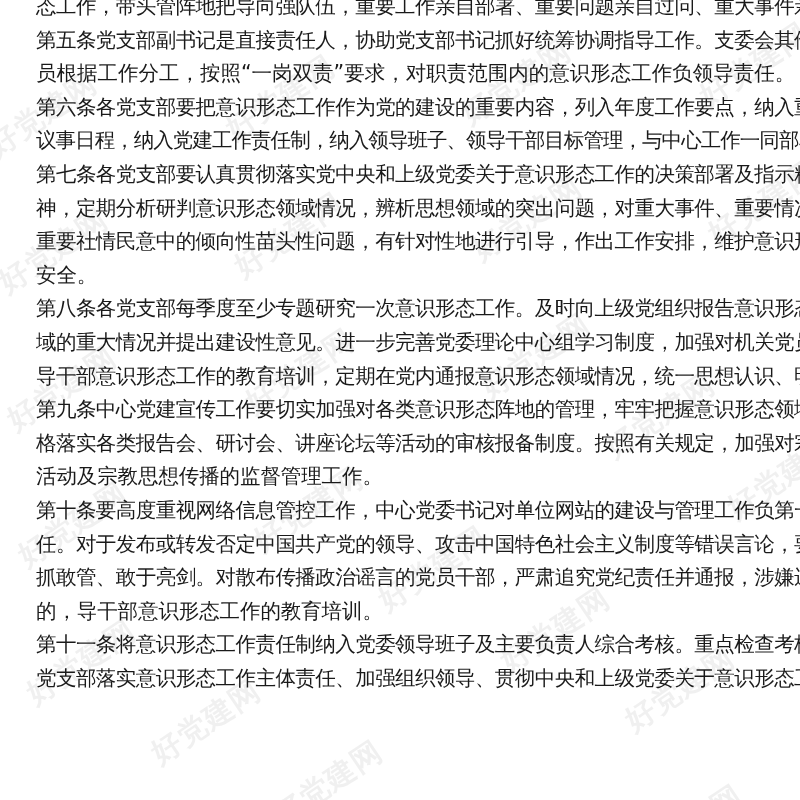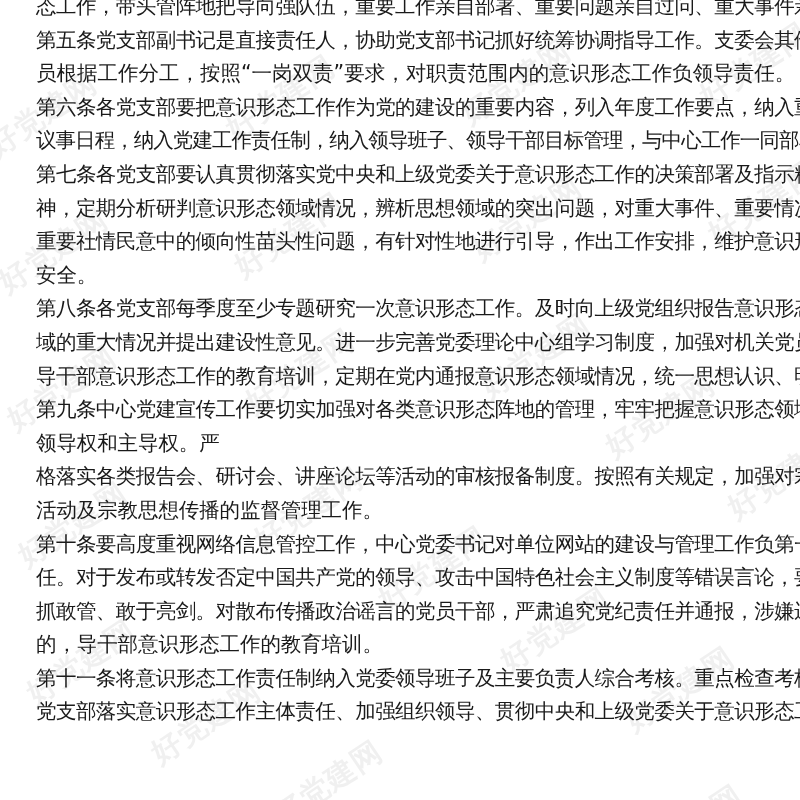--- a/index.html
+++ b/index.html
@@ -183,21 +183,20 @@
       <div class="doc-line tight">第六条各党支部要把意识形态工作作为党的建设的重要内容，列入年度工作要点，纳入重要</div>
       <div class="doc-line tighter">议事日程，纳入党建工作责任制，纳入领导班子、领导干部目标管理，与中心工作一同部署、</div>
       <div class="doc-line tight">第七条各党支部要认真贯彻落实党中央和上级党委关于意识形态工作的决策部署及指示精</div>
       <div class="doc-line tight">神，定期分析研判意识形态领域情况，辨析思想领域的突出问题，对重大事件、重要情况、</div>
       <div class="doc-line tight">重要社情民意中的倾向性苗头性问题，有针对性地进行引导，作出工作安排，维护意识形态</div>
       <div class="doc-line">安全。</div>
       <div class="doc-line tight">第八条各党支部每季度至少专题研究一次意识形态工作。及时向上级党组织报告意识形态领</div>
       <div class="doc-line tight">域的重大情况并提出建设性意见。进一步完善党委理论中心组学习制度，加强对机关党员领</div>
       <div class="doc-line tight">导干部意识形态工作的教育培训，定期在党内通报意识形态领域情况，统一思想认识、明确</div>
       <div class="doc-line tight">第九条中心党建宣传工作要切实加强对各类意识形态阵地的管理，牢牢把握意识形态领域的</div>
-      <div class="doc-line">领导权和主导权。严</div>
       <div class="doc-line tight">格落实各类报告会、研讨会、讲座论坛等活动的审核报备制度。按照有关规定，加强对宗教</div>
       <div class="doc-line">活动及宗教思想传播的监督管理工作。</div>
       <div class="doc-line tight">第十条要高度重视网络信息管控工作，中心党委书记对单位网站的建设与管理工作负第一责</div>
       <div class="doc-line tight">任。对于发布或转发否定中国共产党的领导、攻击中国特色社会主义制度等错误言论，要敢</div>
       <div class="doc-line tight">抓敢管、敢于亮剑。对散布传播政治谣言的党员干部，严肃追究党纪责任并通报，涉嫌违法</div>
       <div class="doc-line">的，导干部意识形态工作的教育培训。</div>
       <div class="doc-line tight">第十一条将意识形态工作责任制纳入党委领导班子及主要负责人综合考核。重点检查考核各</div>
       <div class="doc-line tight">党支部落实意识形态工作主体责任、加强组织领导、贯彻中央和上级党委关于意识形态工作</div>
     </div>
 

